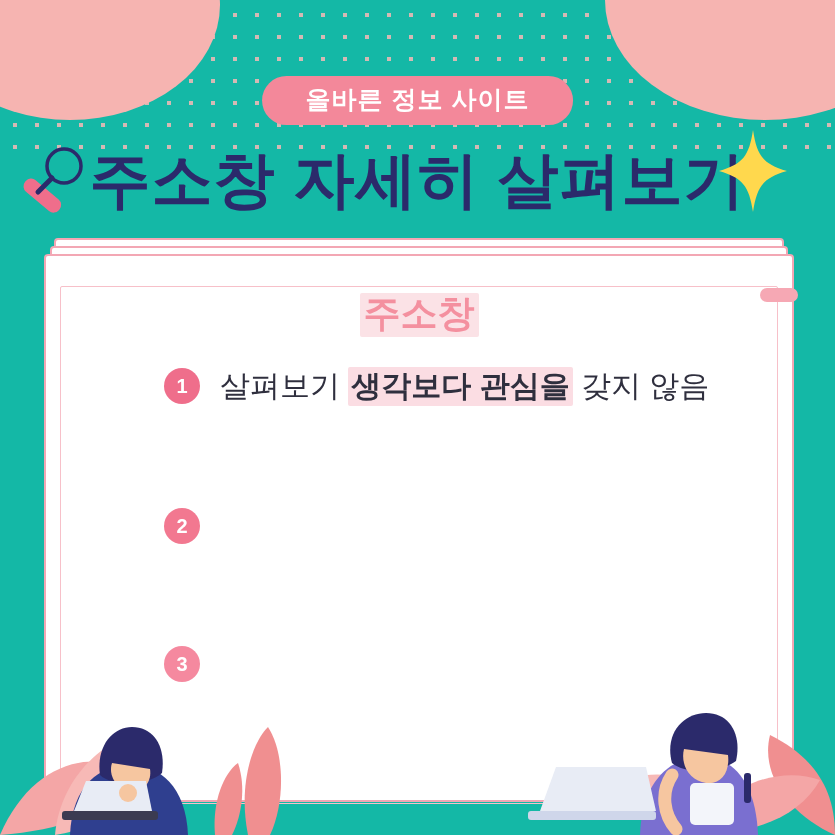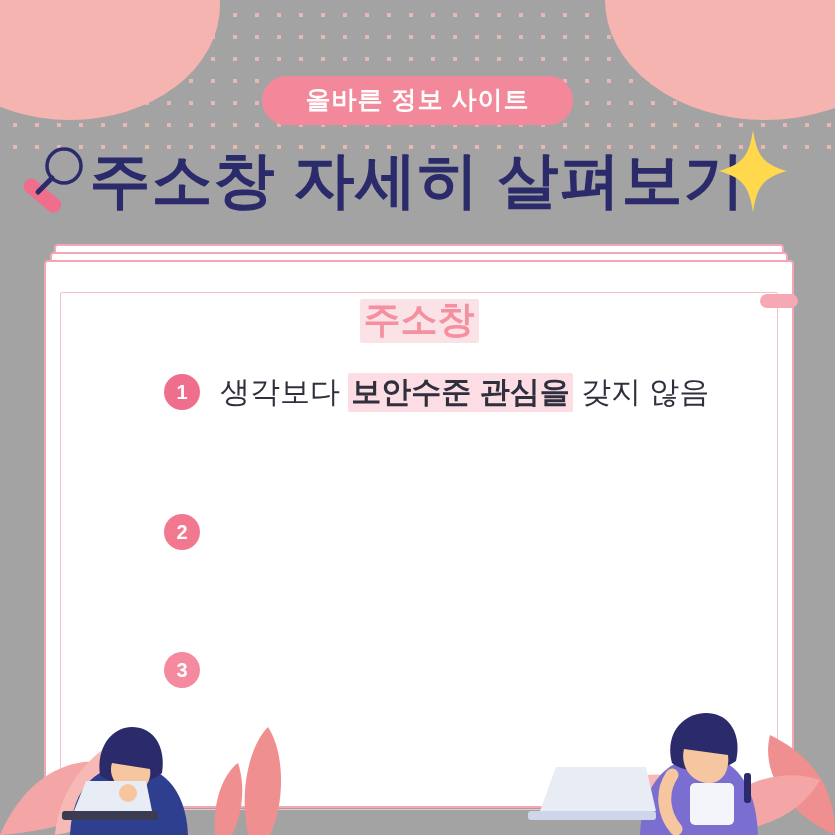--- a/index.html
+++ b/index.html
@@ -10,21 +10,21 @@
     width: 835px;
     height: 835px;
     overflow: hidden;
     font-family: "Liberation Sans", sans-serif;
   }
 
   #card {
     position: relative;
     width: 835px;
     height: 835px;
-    background: #a3a3a3;
+    background: #14b8a6;
     overflow: hidden;
   }
 
   
   #dots {
     position: absolute;
     left: 0; top: 0;
     width: 835px; height: 150px;
     background-image: radial-gradient(#f7b9b6 2.2px, transparent 2.4px);
     background-size: 22px 22px;
@@ -89,21 +89,21 @@
     right: 46px;
     top: 128px;
     width: 72px;
     height: 86px;
   }
 
   
   #paper-stack {
     position: absolute;
     left: 44px;
-    top: 244px;
+    top: 238px;
     width: 748px;
     height: 560px;
   }
   .sheet {
     position: absolute;
     background: #ffffff;
     border: 2px solid #f3a7b4;
     border-radius: 4px;
   }
   .sheet.s1 { left: 10px;  top: 0px;  width: 726px; height: 30px; }
@@ -232,21 +232,21 @@
       <div id="inner-frame"></div>
       <div id="card-tab"></div>
 
       <div id="card-title">
         <span class="hl">주소창</span>
       </div>
 
       <div class="item i1">
         <div class="num">1</div>
         <div class="txt">
-          <span>생각보다 </span><b class="mark">보안수준 관심을</b><span> 갖지 않음</span>
+          <span>살펴보기 </span><b class="mark">생각보다 관심을</b><span> 갖지 않음</span>
         </div>
       </div>
 
       <div class="item i2">
         <div class="num">2</div>
       </div>
 
       <div class="item i3">
         <div class="num">3</div>
       </div>

